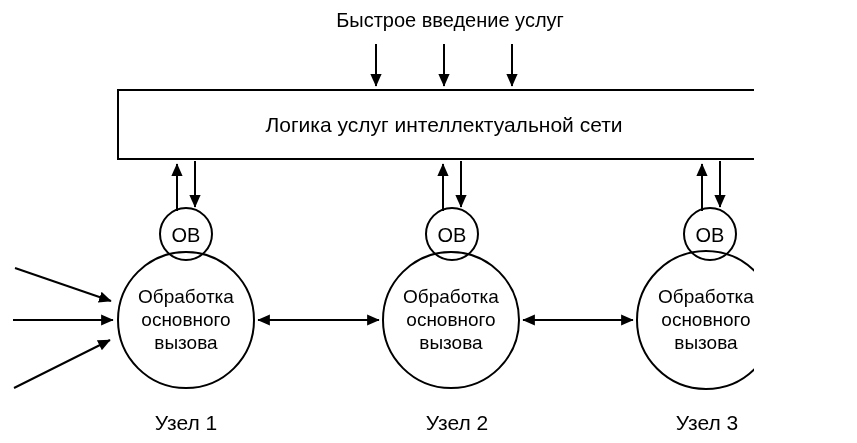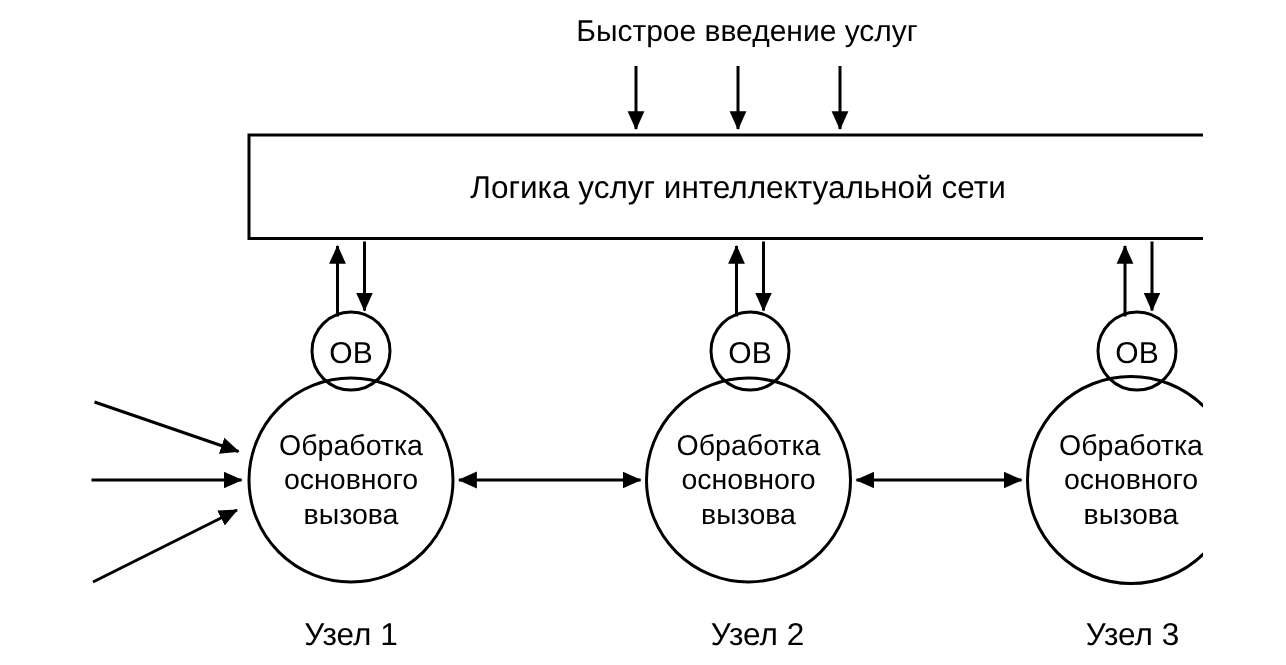--- a/index.html
+++ b/index.html
@@ -2,21 +2,20 @@
 <html><head>
 <meta charset="utf-8">
 <style>
   html, body { margin: 0; padding: 0; background: #ffffff; }
   .canvas {
     position: relative;
     width: 754px;
     height: 443px;
     background: #ffffff;
     overflow: hidden;
-    margin-left: 48px;
   }
   svg { display: block; }
   svg text {
     font-family: "Liberation Sans", sans-serif;
     fill: #000000;
   }
   .t20 { font-size: 20px; }
   .t21 { font-size: 21px; }
   .t19 { font-size: 19px; }
 </style>

